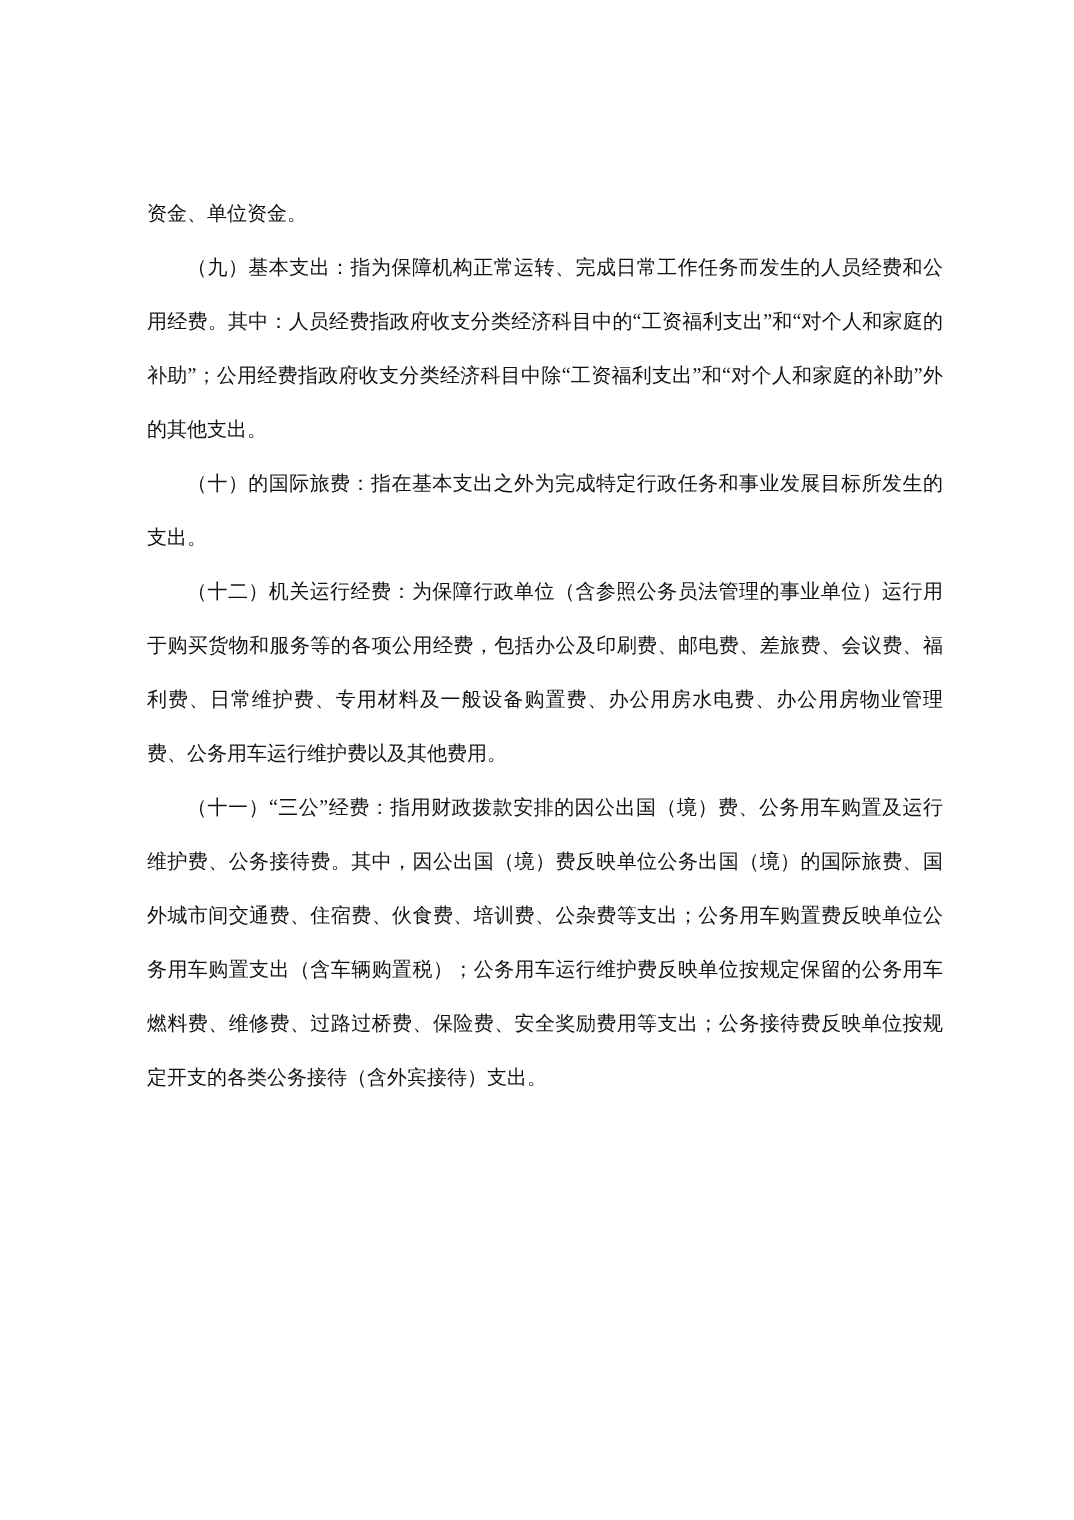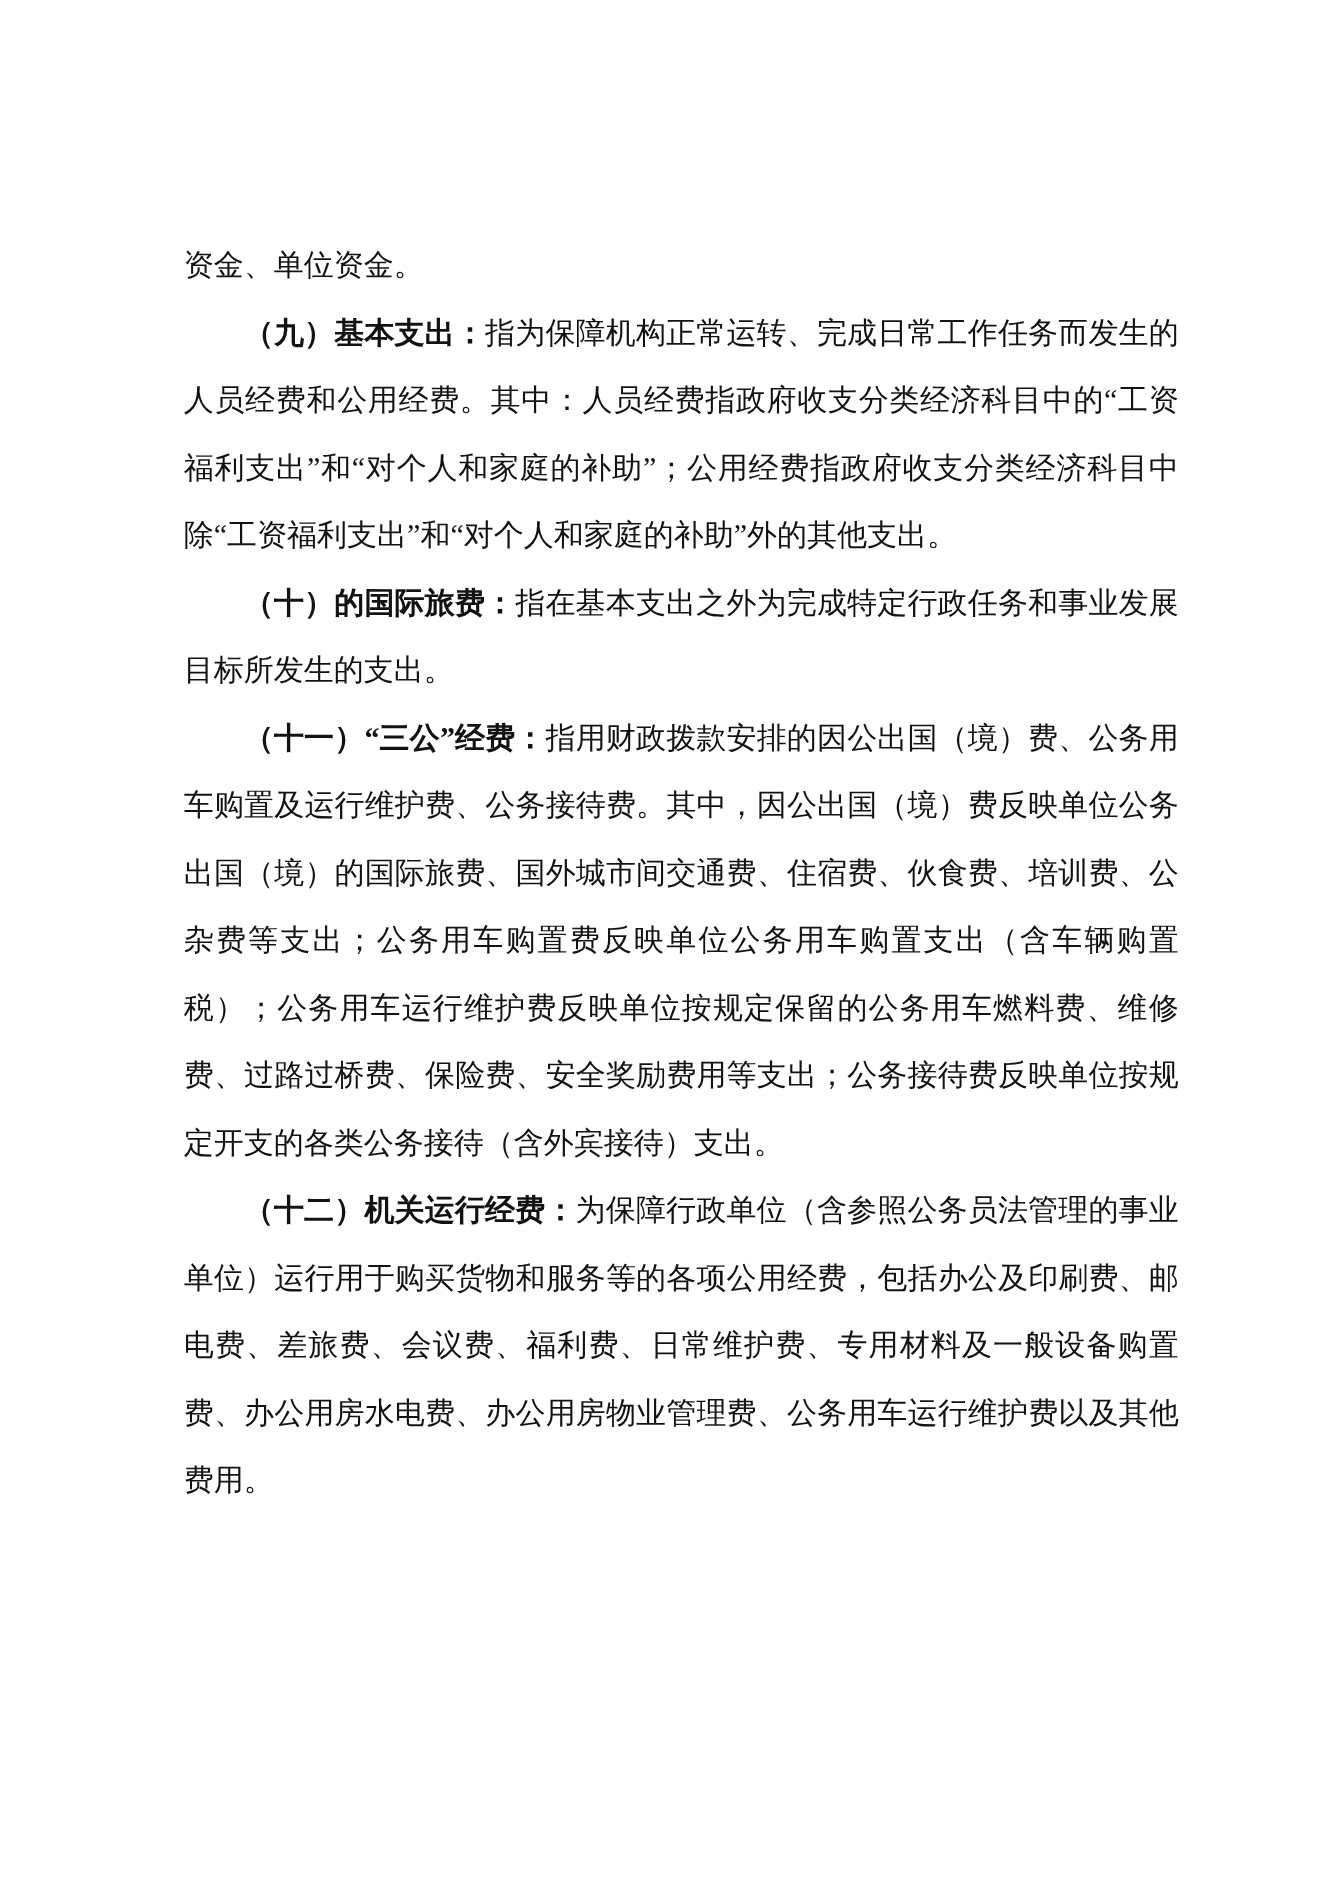--- a/index.html
+++ b/index.html
@@ -17,48 +17,48 @@
     width: 1074px;
     height: 1520px;
     background: #ffffff;
   }
   .text-block {
     position: absolute;
     left: 147px;
     top: 186px;
     width: 796px;
     font-family: "Liberation Serif", "DejaVu Serif", serif;
-    font-size: 24px;
+    font-size: 20px;
     line-height: 54px;
     color: #121212;
     text-align: justify;
     text-justify: inter-character;
   }
   .para {
     margin: 0;
     padding: 0;
     text-indent: 2em;
   }
   .para.no-indent {
     text-indent: 0;
   }
   .lead {
-    font-weight: bold;
+    font-weight: normal;
   }
 </style>
 </head>
 <body>
 
 <div class="page">
   <div class="text-block">
 
     <p class="para no-indent"><span>资金、单位资金。</span></p>
 
     <p class="para"><span class="lead">（九）基本支出：</span><span>指为保障机构正常运转、完成日常工作任务而发生的人员经费和公用经费。其中：人员经费指政府收支分类经济科目中的“工资福利支出”和“对个人和家庭的补助”；公用经费指政府收支分类经济科目中除“工资福利支出”和“对个人和家庭的补助”外的其他支出。</span></p>
 
     <p class="para"><span class="lead">（十）的国际旅费：</span><span>指在基本支出之外为完成特定行政任务和事业发展目标所发生的支出。</span></p>
 
+    <p class="para"><span class="lead">（十二）机关运行经费：</span><span>为保障行政单位（含参照公务员法管理的事业单位）运行用于购买货物和服务等的各项公用经费，包括办公及印刷费、邮电费、差旅费、会议费、福利费、日常维护费、专用材料及一般设备购置费、办公用房水电费、办公用房物业管理费、公务用车运行维护费以及其他费用。</span></p>
+
     <p class="para"><span class="lead">（十一）“三公”经费：</span><span>指用财政拨款安排的因公出国（境）费、公务用车购置及运行维护费、公务接待费。其中，因公出国（境）费反映单位公务出国（境）的国际旅费、国外城市间交通费、住宿费、伙食费、培训费、公杂费等支出；公务用车购置费反映单位公务用车购置支出（含车辆购置税）；公务用车运行维护费反映单位按规定保留的公务用车燃料费、维修费、过路过桥费、保险费、安全奖励费用等支出；公务接待费反映单位按规定开支的各类公务接待（含外宾接待）支出。</span></p>
-
-    <p class="para"><span class="lead">（十二）机关运行经费：</span><span>为保障行政单位（含参照公务员法管理的事业单位）运行用于购买货物和服务等的各项公用经费，包括办公及印刷费、邮电费、差旅费、会议费、福利费、日常维护费、专用材料及一般设备购置费、办公用房水电费、办公用房物业管理费、公务用车运行维护费以及其他费用。</span></p>
 
   </div>
 </div>
 
 </body></html>

